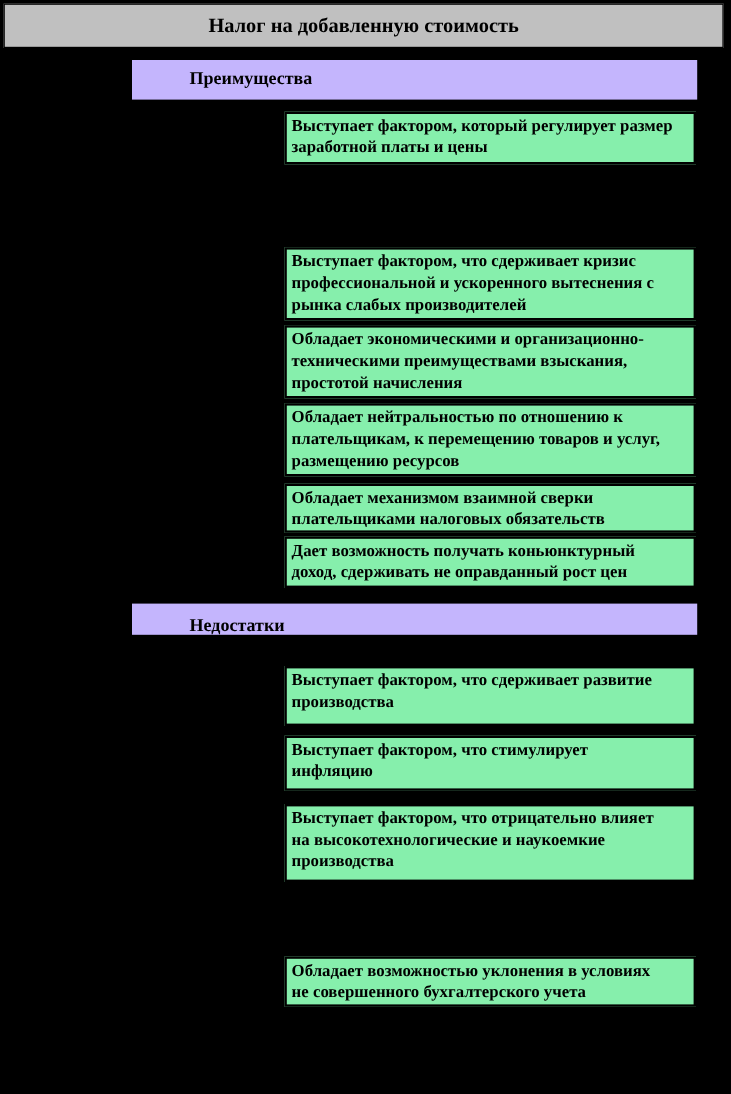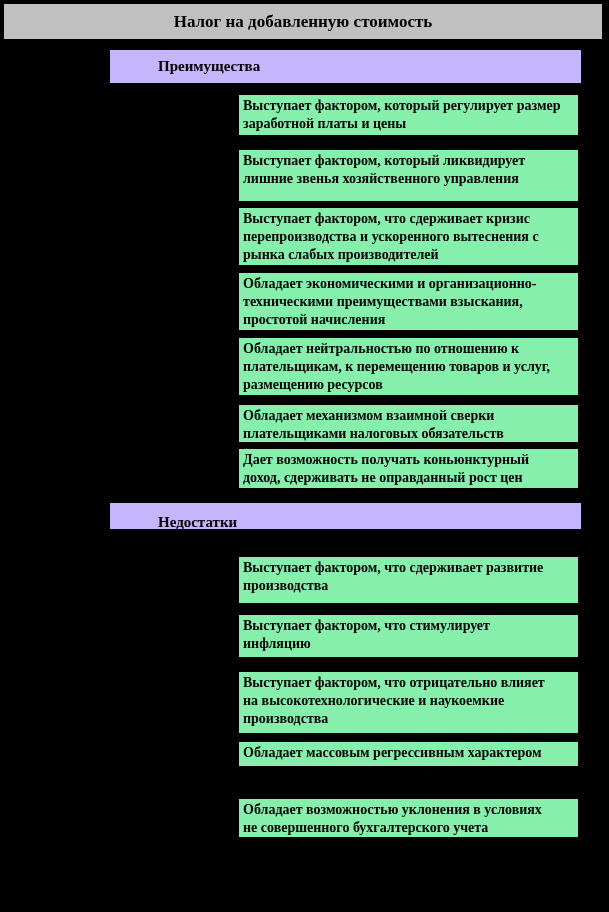--- a/index.html
+++ b/index.html
@@ -66,25 +66,23 @@
 
 <div class="canvas">
 
   <div class="title-box">Налог на добавленную стоимость</div>
 
   <div class="section-header advantages">Преимущества</div>
 
   <div class="item" style="top:93px;  height:44px">Выступает фактором, который регулирует размер
 заработной платы и цены</div>
 
-  <div class="item" style="top:148px; height:55px">Выступает фактором, который ликвидирует
-лишние звенья хозяйственного управления</div>
 
   <div class="item" style="top:206px; height:61px">Выступает фактором, что сдерживает кризис
-перепроизводства и ускоренного вытеснения с
+профессиональной и ускоренного вытеснения с
 рынка слабых производителей</div>
 
   <div class="item" style="top:271px; height:61px">Обладает экономическими и организационно-
 техническими преимуществами взыскания,
 простотой начисления</div>
 
   <div class="item" style="top:336px; height:61px">Обладает нейтральностью по отношению к
 плательщикам, к перемещению товаров и услуг,
 размещению ресурсов</div>
 
@@ -99,19 +97,18 @@
   <div class="item" style="top:555px; height:50px">Выступает фактором, что сдерживает развитие
 производства</div>
 
   <div class="item" style="top:613px; height:46px">Выступает фактором, что стимулирует
 инфляцию</div>
 
   <div class="item" style="top:670px; height:65px">Выступает фактором, что отрицательно влияет
 на высокотехнологические и наукоемкие
 производства</div>
 
-  <div class="item" style="top:740px; height:28px">Обладает массовым регрессивным характером</div>
 
   <div class="item" style="top:797px; height:42px">Обладает возможностью уклонения в условиях
 не совершенного бухгалтерского учета</div>
 
 
 </div>
 
 </body></html>

